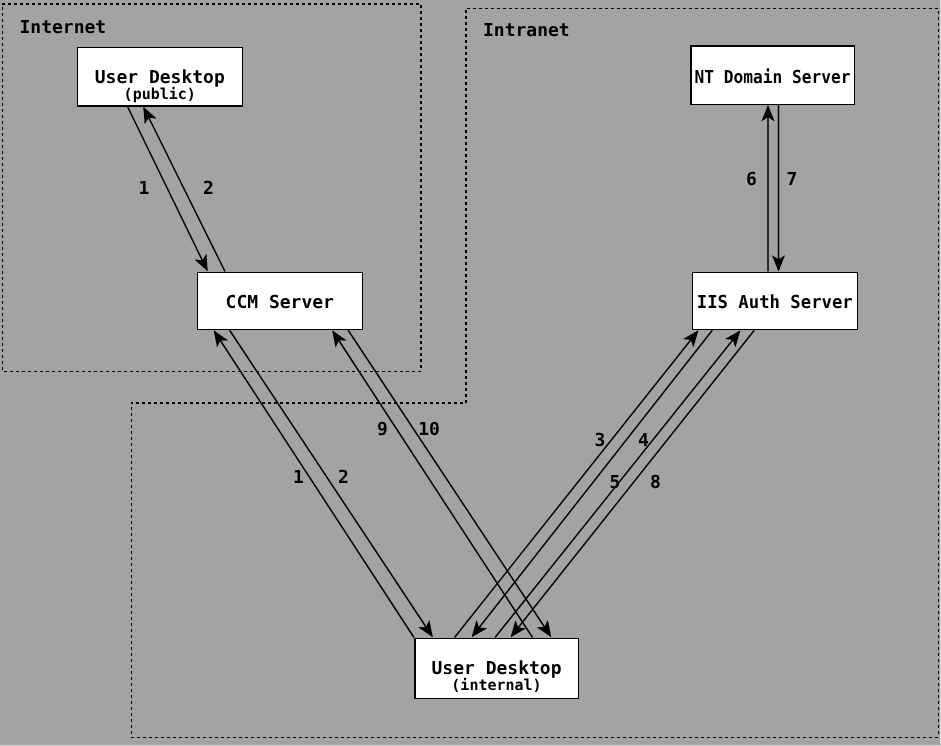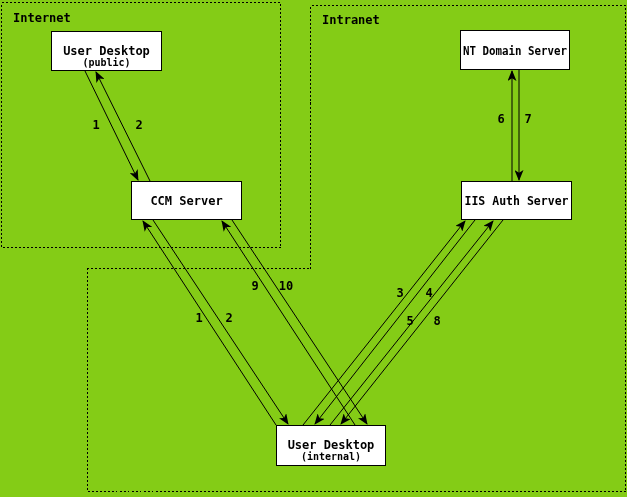--- a/index.html
+++ b/index.html
@@ -5,21 +5,21 @@
   html, body {
     margin: 0;
     padding: 0;
     background: #ffffff;
     font-family: "DejaVu Sans Mono", "Liberation Mono", monospace;
   }
   .stage {
     position: relative;
     width: 627px;
     height: 497px;
-    background: #84cc16;
+    background: #a3a3a3;
     overflow: hidden;
   }
   svg text {
     font-family: "DejaVu Sans Mono", "Liberation Mono", monospace;
     font-weight: bold;
     fill: #000000;
   }
   .zone-border {
     fill: none;
     stroke: #000000;

